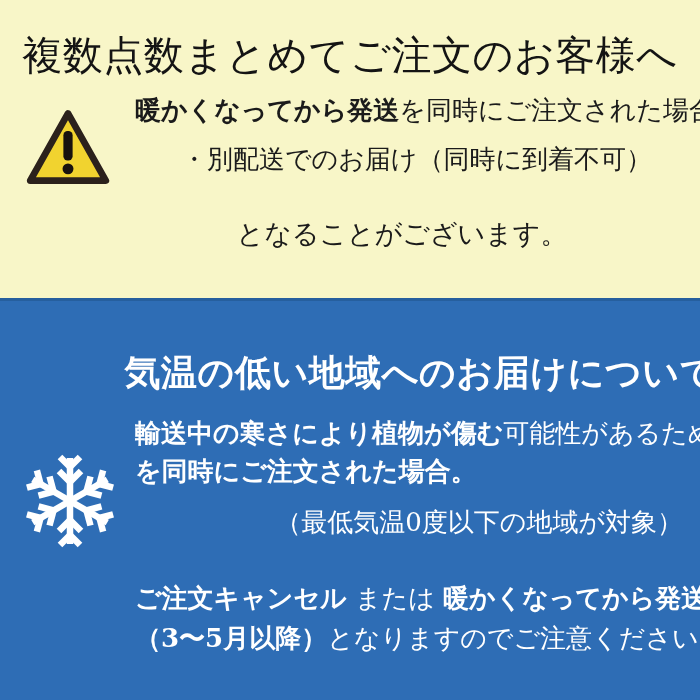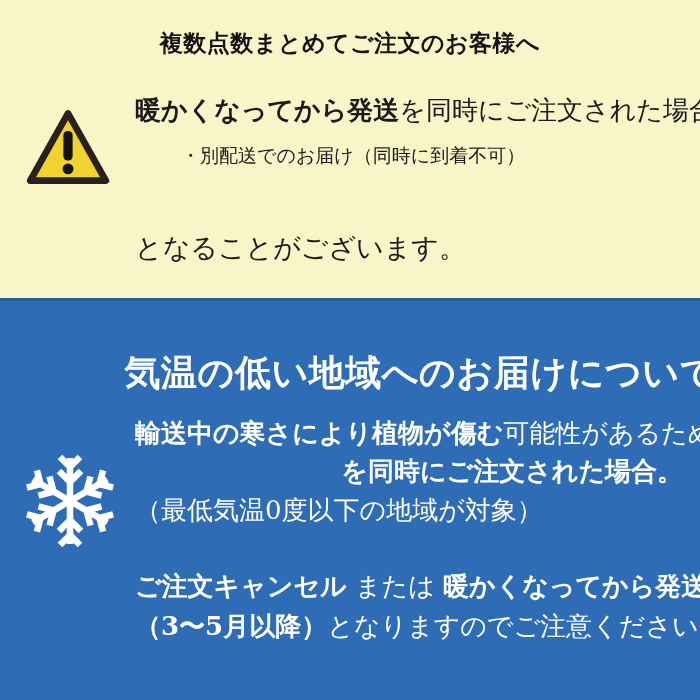--- a/index.html
+++ b/index.html
@@ -20,22 +20,22 @@
     position: absolute;
     left: 0; top: 0;
     width: 700px; height: 298px;
     background: #f8f6c8;
   }
   .top-title {
     position: absolute;
     top: 28px; left: 0;
     width: 100%;
     text-align: center;
-    font-size: 23px;
-    font-weight: bold;
+    font-size: 40px;
+    font-weight: normal;
     color: #141414;
     letter-spacing: 0.5px;
   }
   .warning-icon-wrap {
     position: absolute;
     left: 26px; top: 107px;
     width: 84px; height: 80px;
   }
   .top-body {
     position: absolute;
@@ -45,29 +45,29 @@
     font-size: 26px;
     line-height: 1.25;
   }
   .top-intro { white-space: nowrap; }
   .top-intro .bold { font-weight: bold; }
   .top-bullets {
     margin: 16px 0 0 46px;
     list-style: none;
   }
   .top-bullets li {
-    font-size: 19px;
+    font-size: 26px;
     line-height: 1.28;
     white-space: nowrap;
   }
   .top-closing {
     position: absolute;
-    left: 135px; top: 230px;
+    left: 135px; top: 216px;
     width: 534px;
-    text-align: left;
+    text-align: center;
     font-size: 27px;
     color: #1b1b1b;
   }
 
   
   .bottom-section {
     position: absolute;
     left: 0; top: 298px;
     width: 700px; height: 402px;
     background: #2e6db5;
@@ -89,23 +89,23 @@
     width: 96px; height: 96px;
   }
   .bottom-body {
     position: absolute;
     left: 135px; top: 114px;
     width: 548px;
     color: #ffffff;
     font-size: 26px;
     line-height: 1.45;
   }
-  .bottom-body .bold { font-weight: bold; text-align: right; }
+  .bottom-body .bold { font-weight: bold; }
   .b-line { white-space: nowrap; }
-  .note-line { margin-top: 2px; }
+  .note-line { margin-top: 14px; text-align: right; }
   .action-para { margin-top: 36px; line-height: 1.55; }
 </style>
 </head>
 <body>
 
 <div class="canvas">
 
   <section class="top-section">
 
     <h1 class="top-title">複数点数まとめてご注文のお客様へ</h1>

